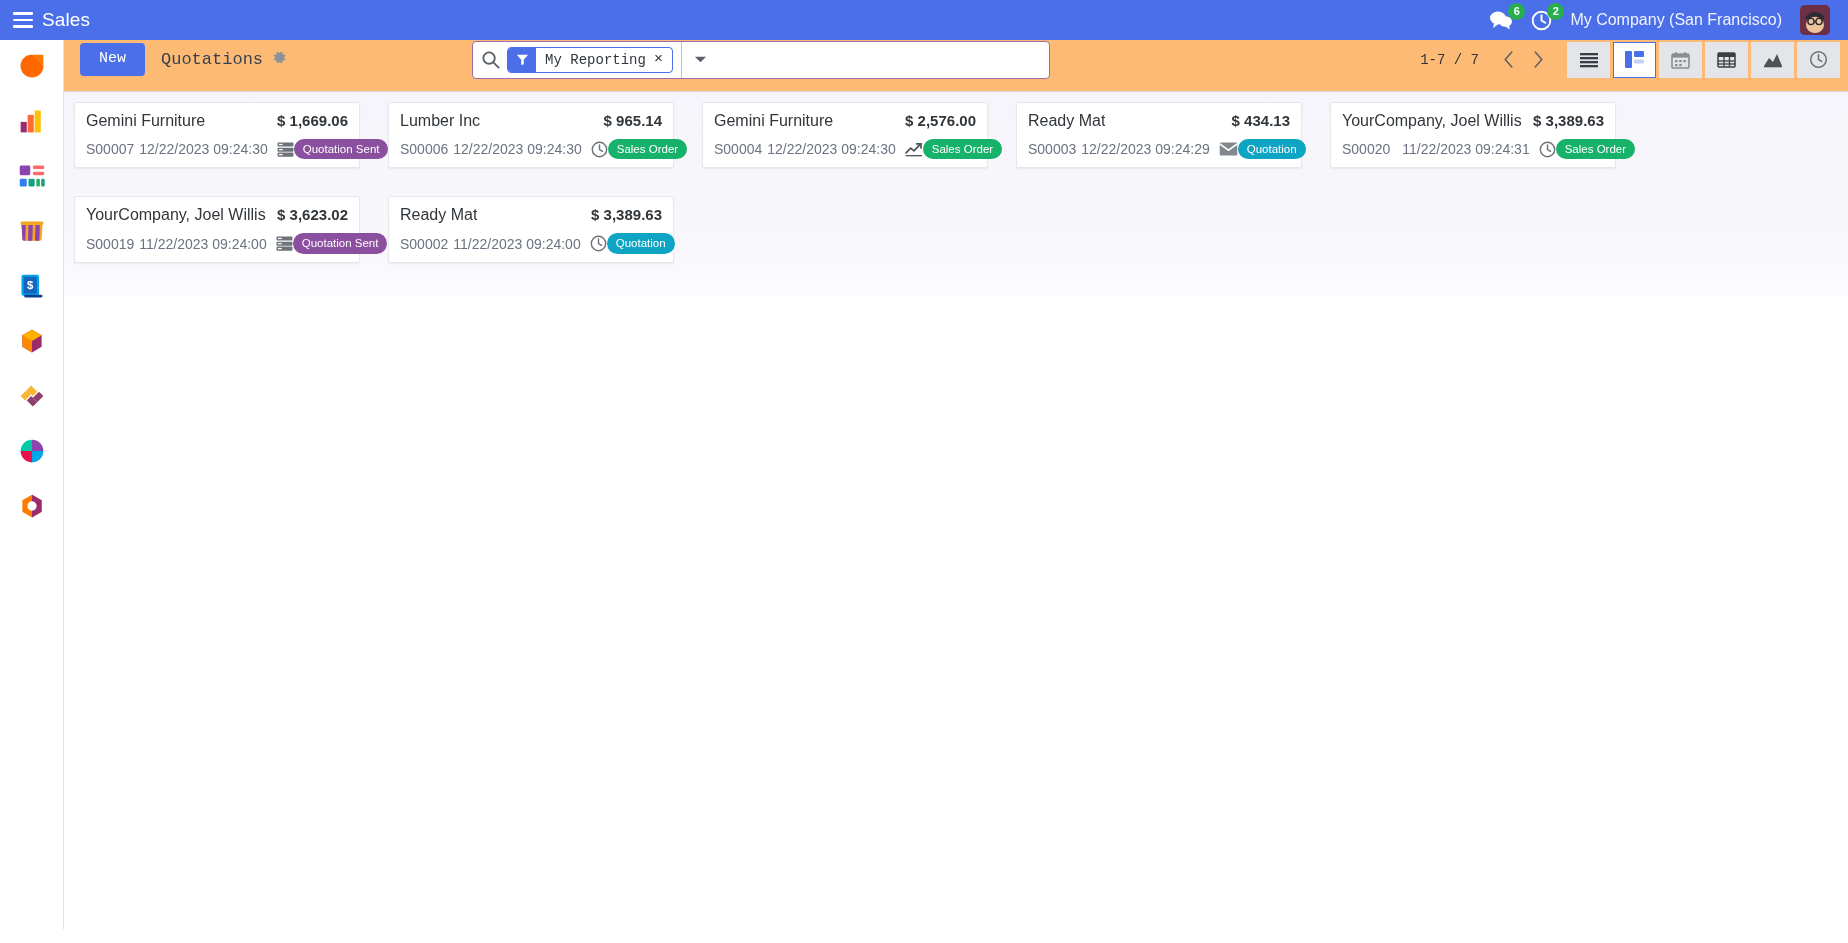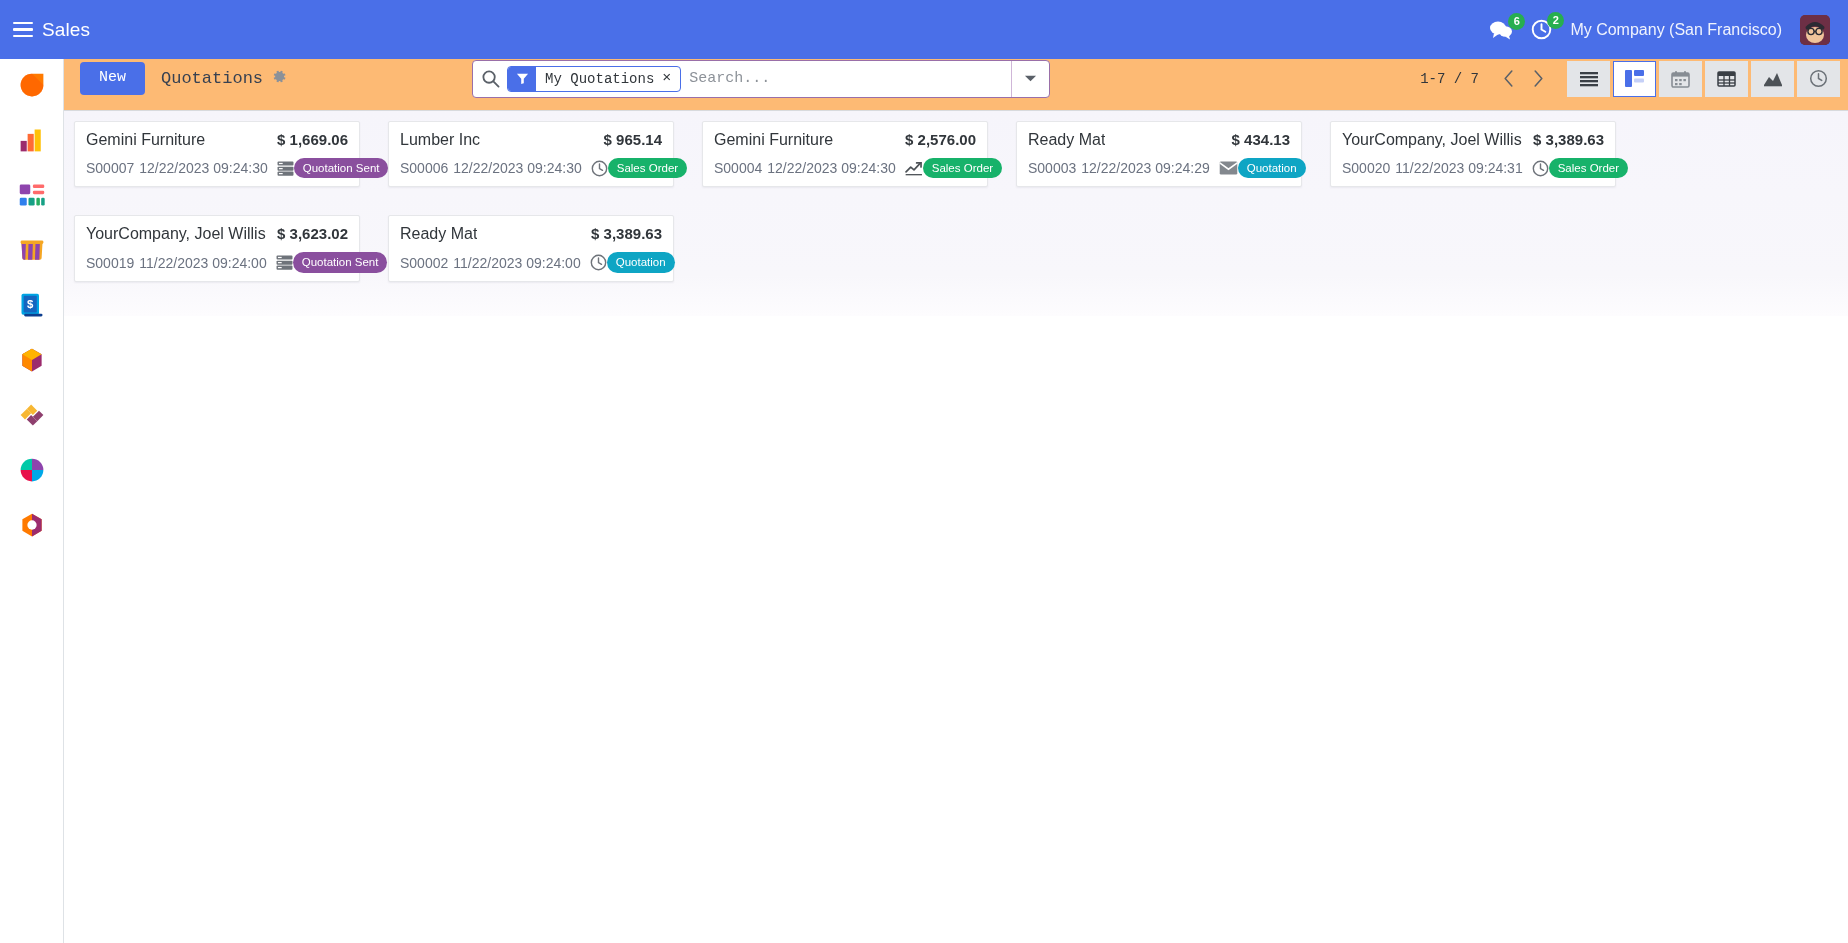--- a/index.html
+++ b/index.html
@@ -5,21 +5,21 @@
   * { box-sizing: border-box; margin: 0; padding: 0; }
   html, body {
     width: 1848px; height: 943px;
     font-family: "Liberation Sans", sans-serif;
     background: #ffffff;
     overflow: hidden;
   }
 
   
   .navbar {
-    height: 59px;
+    height: 40px;
     background: #4a6fe8;
     display: flex;
     align-items: center;
     padding: 0 18px 0 10px;
     color: #ffffff;
     position: relative;
     z-index: 30;
   }
   .hamburger {
     width: 26px; height: 26px;
@@ -326,24 +326,23 @@
             <circle cx="8.5" cy="8.5" r="6" fill="none" stroke="#5a6068" stroke-width="1.9"></circle>
             <path d="M13 13 L18.5 18.5" stroke="#5a6068" stroke-width="1.9" stroke-linecap="round"></path>
           </svg>
         </div>
         <div class="facet">
           <span class="facet-ico">
             <svg width="13" height="13" viewBox="0 0 14 14" aria-hidden="true">
               <path d="M1 2h12l-4.6 5.4V12L5.6 13V7.4z" fill="#ffffff"></path>
             </svg>
           </span>
-          <span class="facet-label">My Quotations</span>
+          <span class="facet-label">My Reporting</span>
           <span class="facet-x">×</span>
         </div>
-        <input class="search-input" type="text" placeholder="Search..." style="">
         <div class="search-caret">
           <svg width="13" height="9" viewBox="0 0 14 9" aria-hidden="true">
             <path d="M1 1.5 L7 7.5 L13 1.5z" fill="#5a6068"></path>
           </svg>
         </div>
       </div>
 
       <div class="cp-right">
         <span class="pager">1-7 / 7</span>
         <div class="pager-btn">
@@ -493,21 +492,21 @@
             </div>
           </div>
 
           <div class="kanban-card">
             <div class="card-top">
               <span class="card-partner">YourCompany, Joel Willis</span>
               <span class="card-amount">$ 3,389.63</span>
             </div>
             <div class="card-bottom">
               <span class="card-ref">S00020</span>
-              <span class="card-ref" style="margin-left:5px">11/22/2023 09:24:31</span>
+              <span class="card-ref" style="margin-left:12px">11/22/2023 09:24:31</span>
               <span class="card-activity">
                 <svg width="17" height="17" viewBox="0 0 18 18" aria-hidden="true">
                   <circle cx="9" cy="9" r="7.6" fill="none" stroke="#6e737a" stroke-width="1.5"></circle>
                   <path d="M9 4.3 V9 L12.2 10.9" fill="none" stroke="#6e737a" stroke-width="1.5" stroke-linecap="round"></path>
                 </svg>
               </span>
               <span class="badge order">Sales Order</span>
             </div>
           </div>
 

